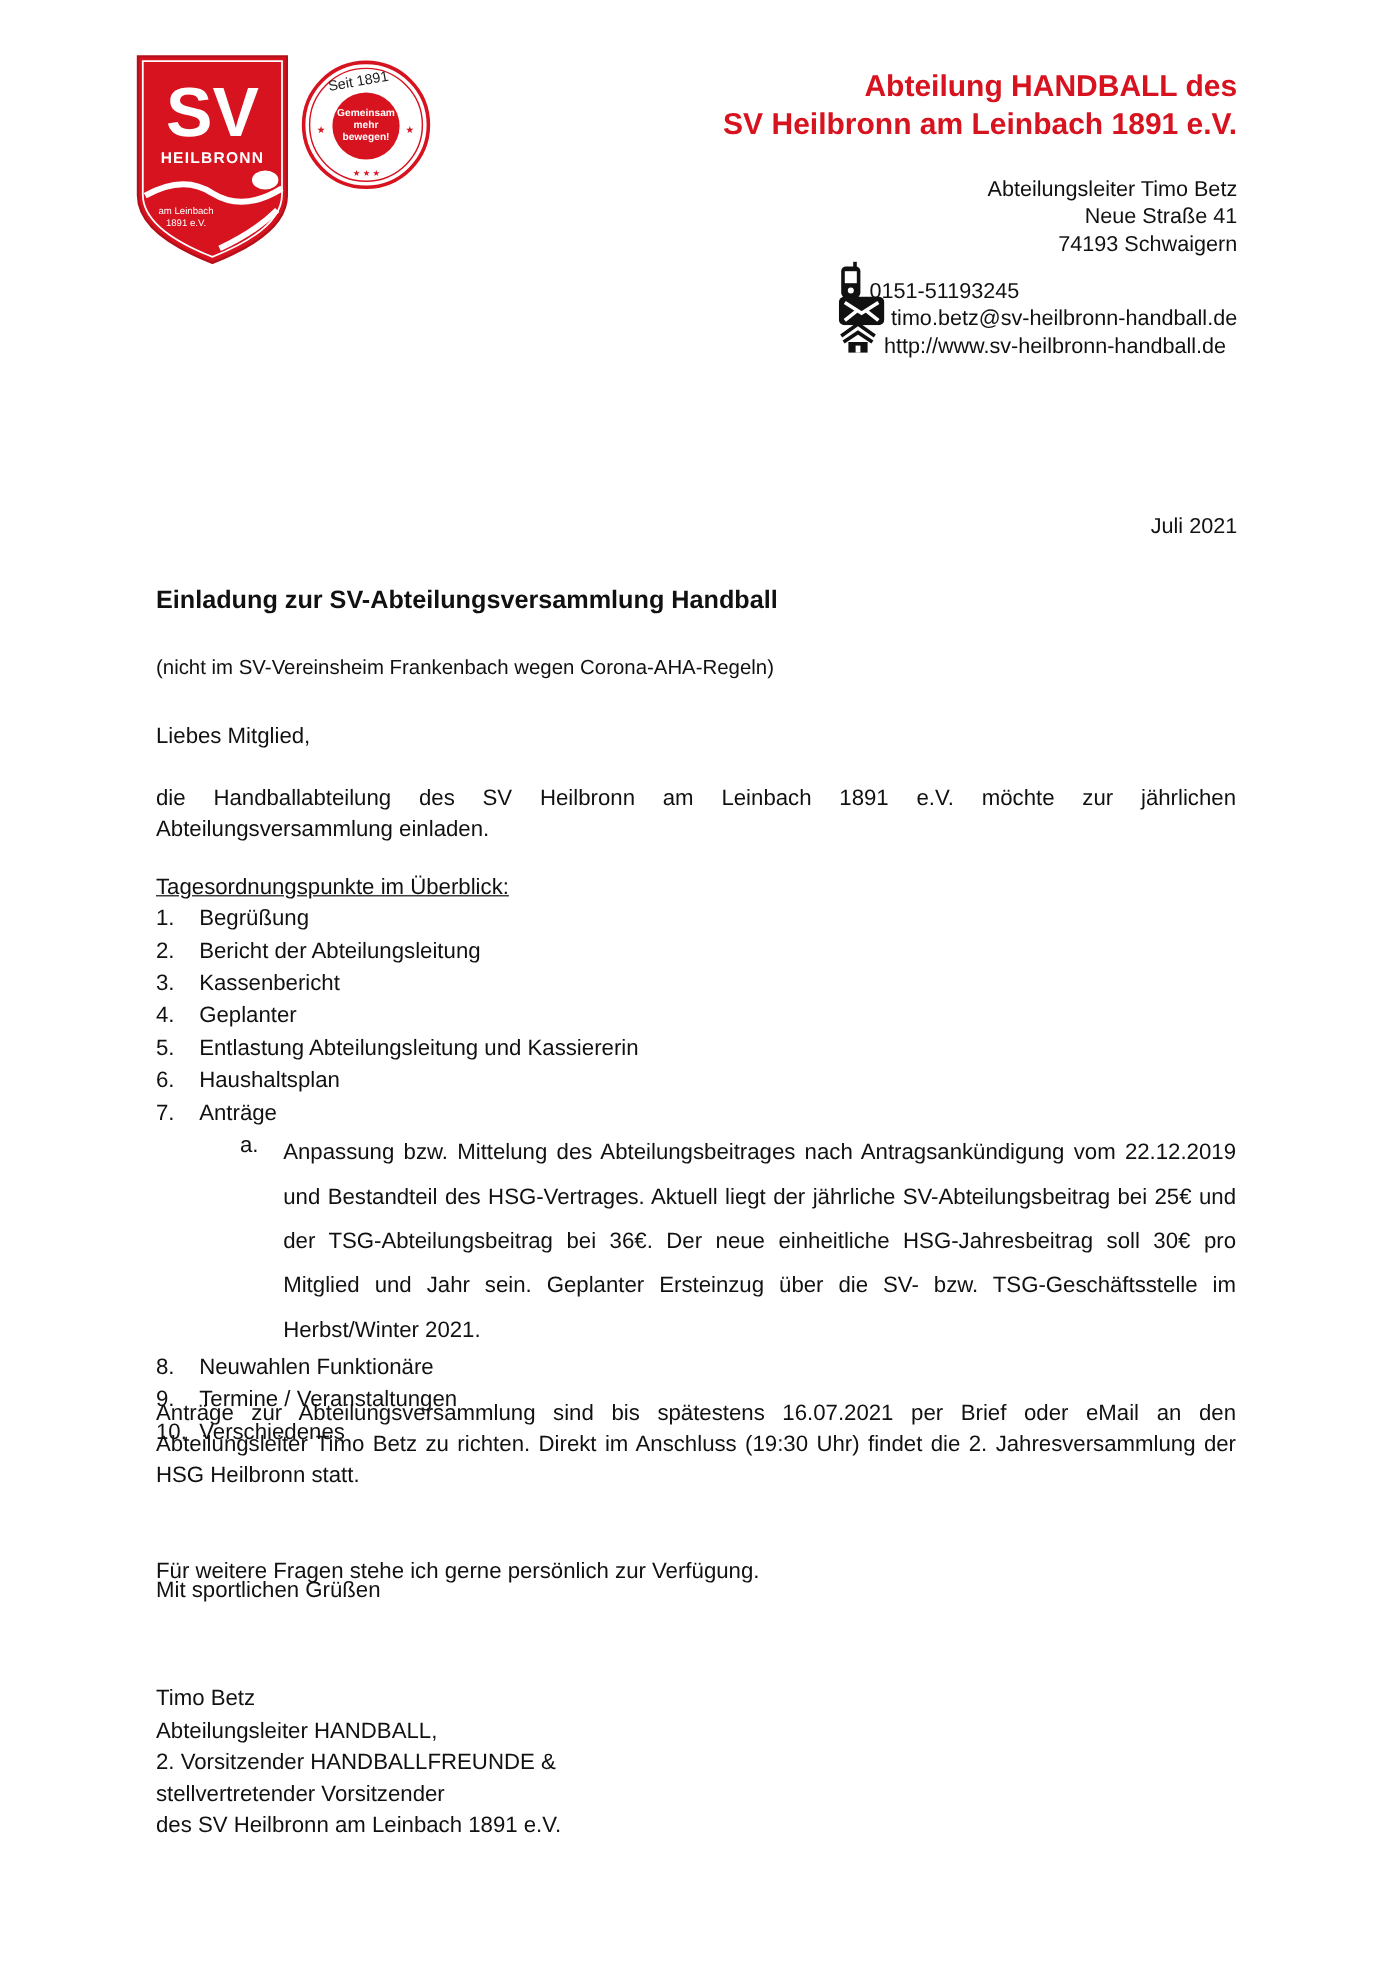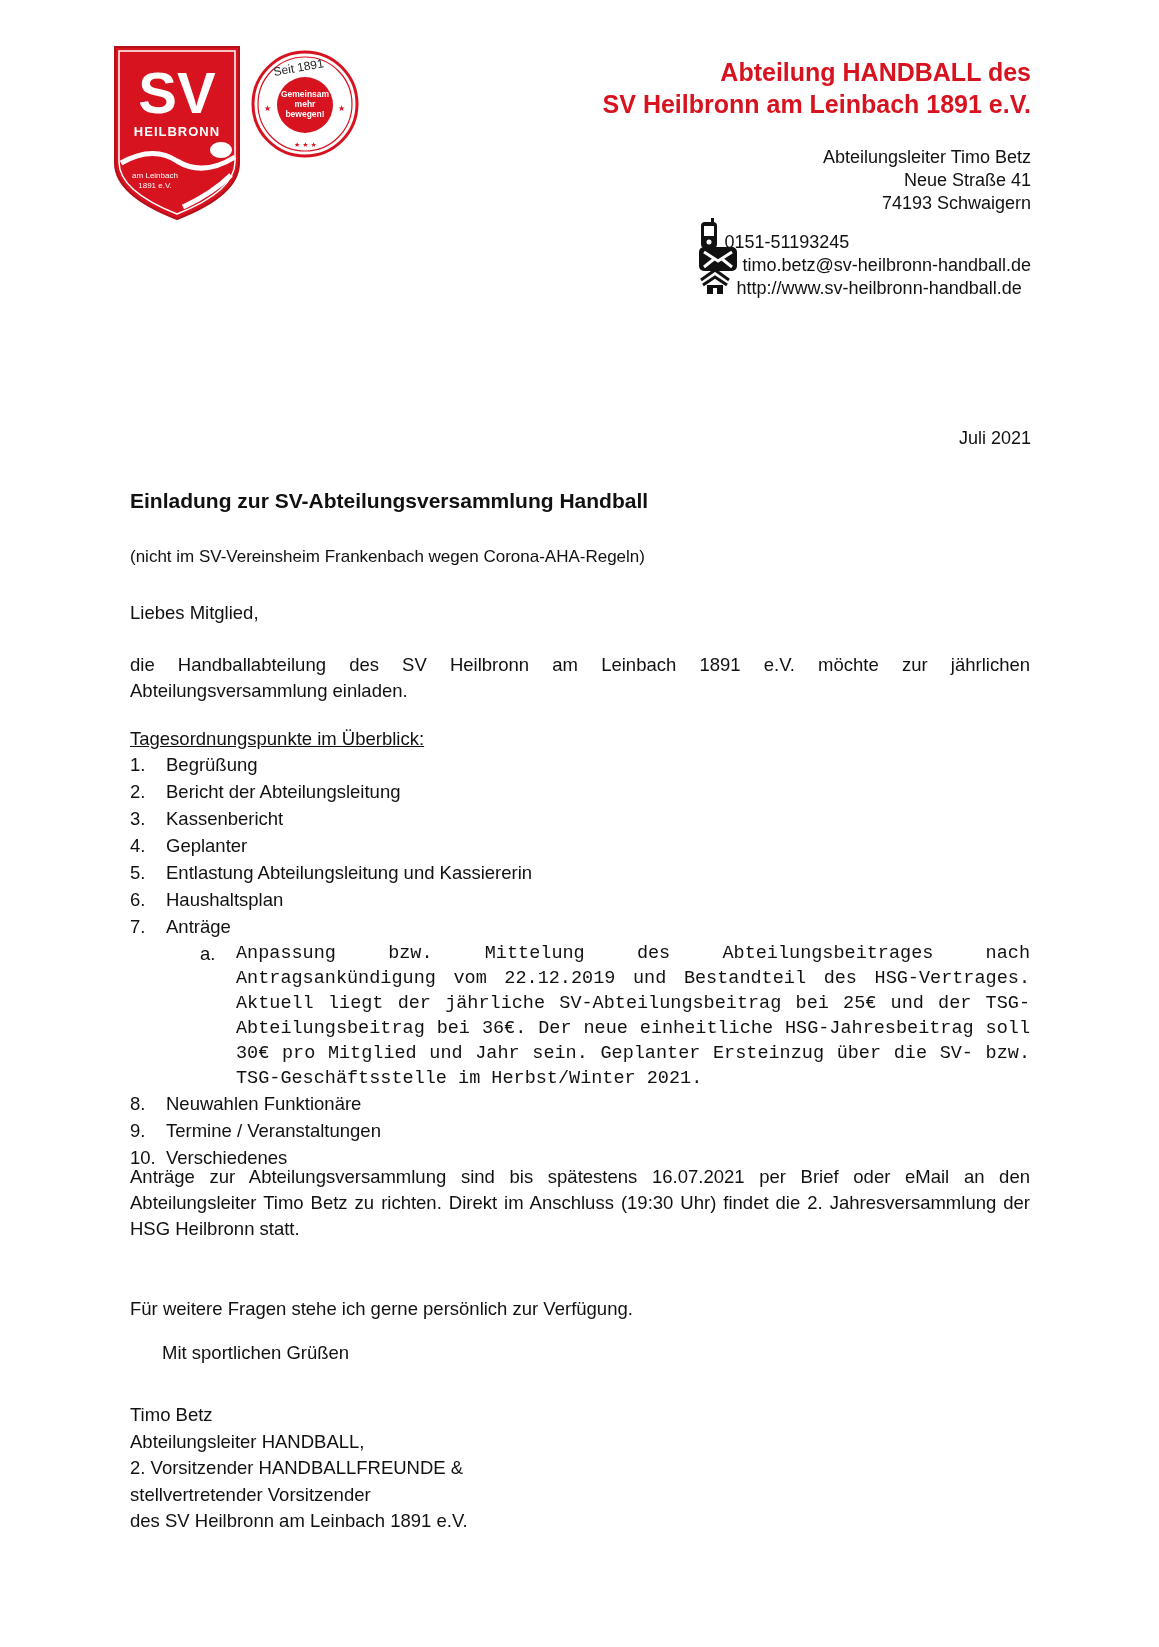--- a/index.html
+++ b/index.html
@@ -28,24 +28,24 @@
   .heading { top: 486px; font-weight: bold; font-size: 21px; line-height: 30px; }
   .subnote { top: 546px; font-size: 17px; line-height: 22px; }
   .salute { top: 600px; }
   .intro { top: 652px; text-align: justify; }
   .agenda-title { top: 726px; text-decoration: underline; }
   .agenda { top: 752px; }
   .ag-item { display: flex; height: 27px; }
   .ag-num { width: 36px; flex: none; }
   .sub-item { display: flex; margin-left: 70px; }
   .sub-letter { width: 36px; flex: none; }
-  .sub-text { text-align: justify; width: 794px; line-height: 25px; font-family: Liberation Mono, monospace; }
+  .sub-text { text-align: justify; width: 794px; line-height: 37px; }
   .closing1 { top: 1164px; text-align: justify; }
   .closing2 { top: 1296px; }
-  .closing3 { top: 1340px; margin-left: 32px; }
+  .closing3 { top: 1312px; }
   .signature { top: 1402px; line-height: 26.5px; }
 </style>
 </head>
 <body>
 
 <div class="abs logo-shield">
   <svg width="128" height="176" viewBox="0 0 128 176">
     <path d="M2,2 L126,2 L126,118 Q126,150 64,174 Q2,150 2,118 Z" fill="#d7131f" stroke="#b5101a" stroke-width="2"></path>
     <path d="M6,6 L122,6 L122,117 Q122,146 64,169 Q6,146 6,117 Z" fill="none" stroke="#ffffff" stroke-width="1.5"></path>
     <text x="64" y="68" text-anchor="middle" font-family="Liberation Sans, sans-serif" font-weight="bold" font-size="58" fill="#ffffff">SV</text>

